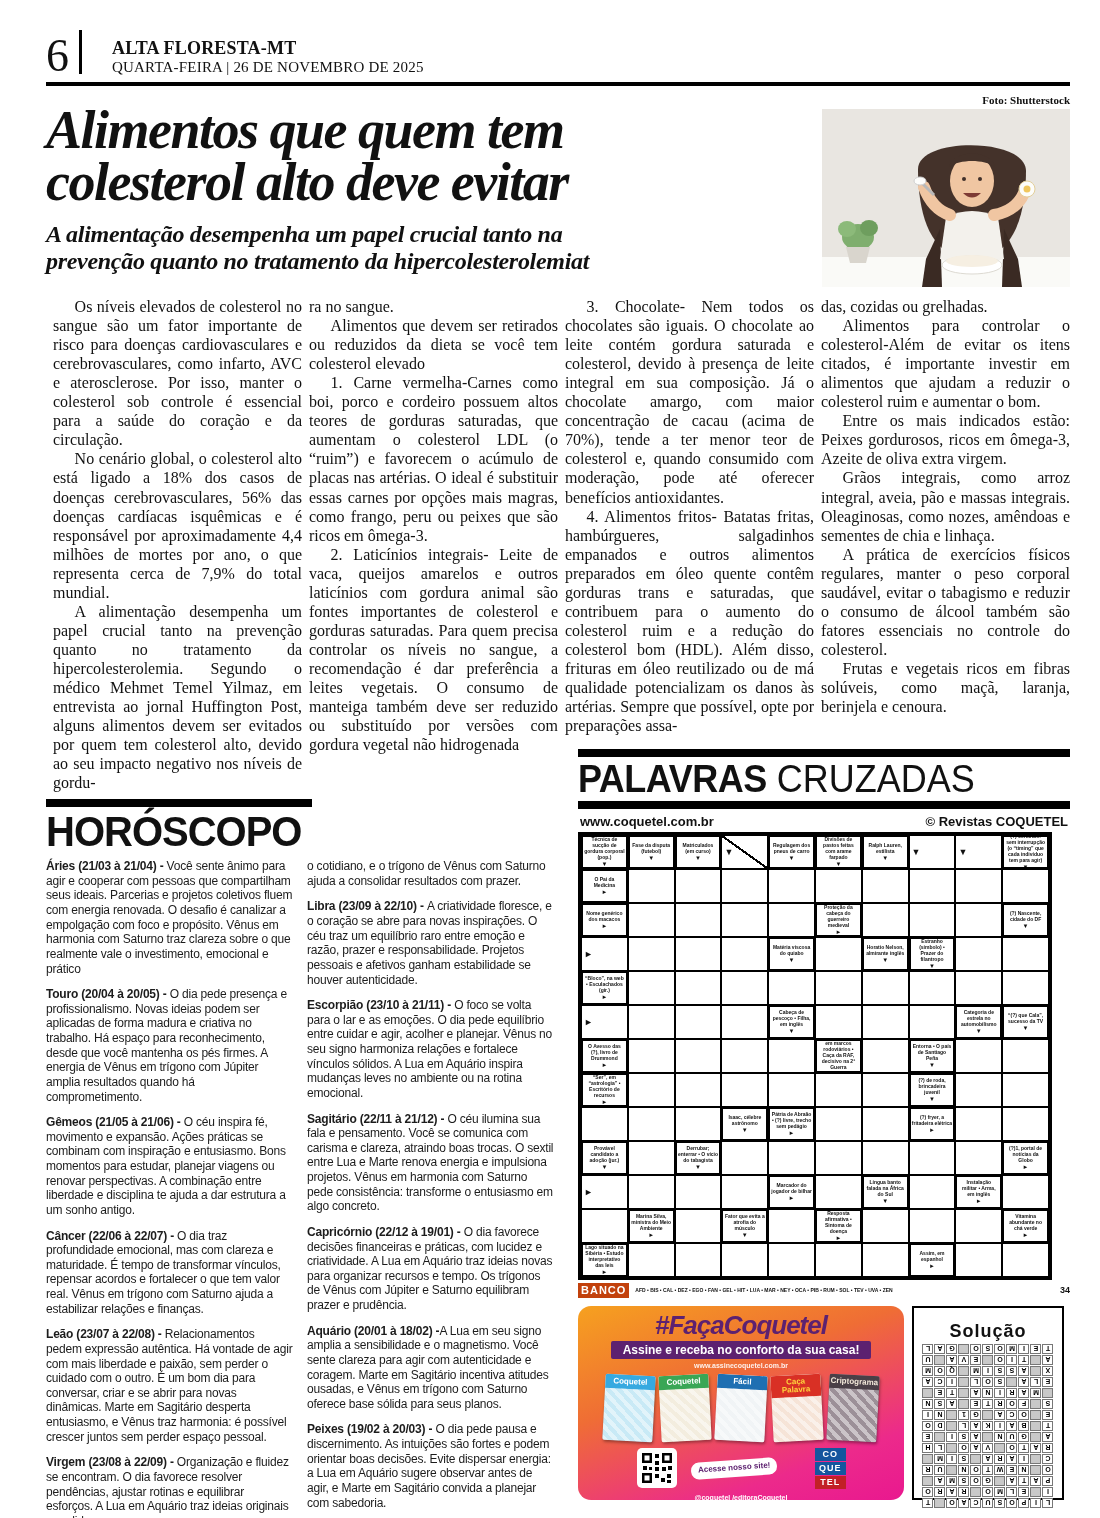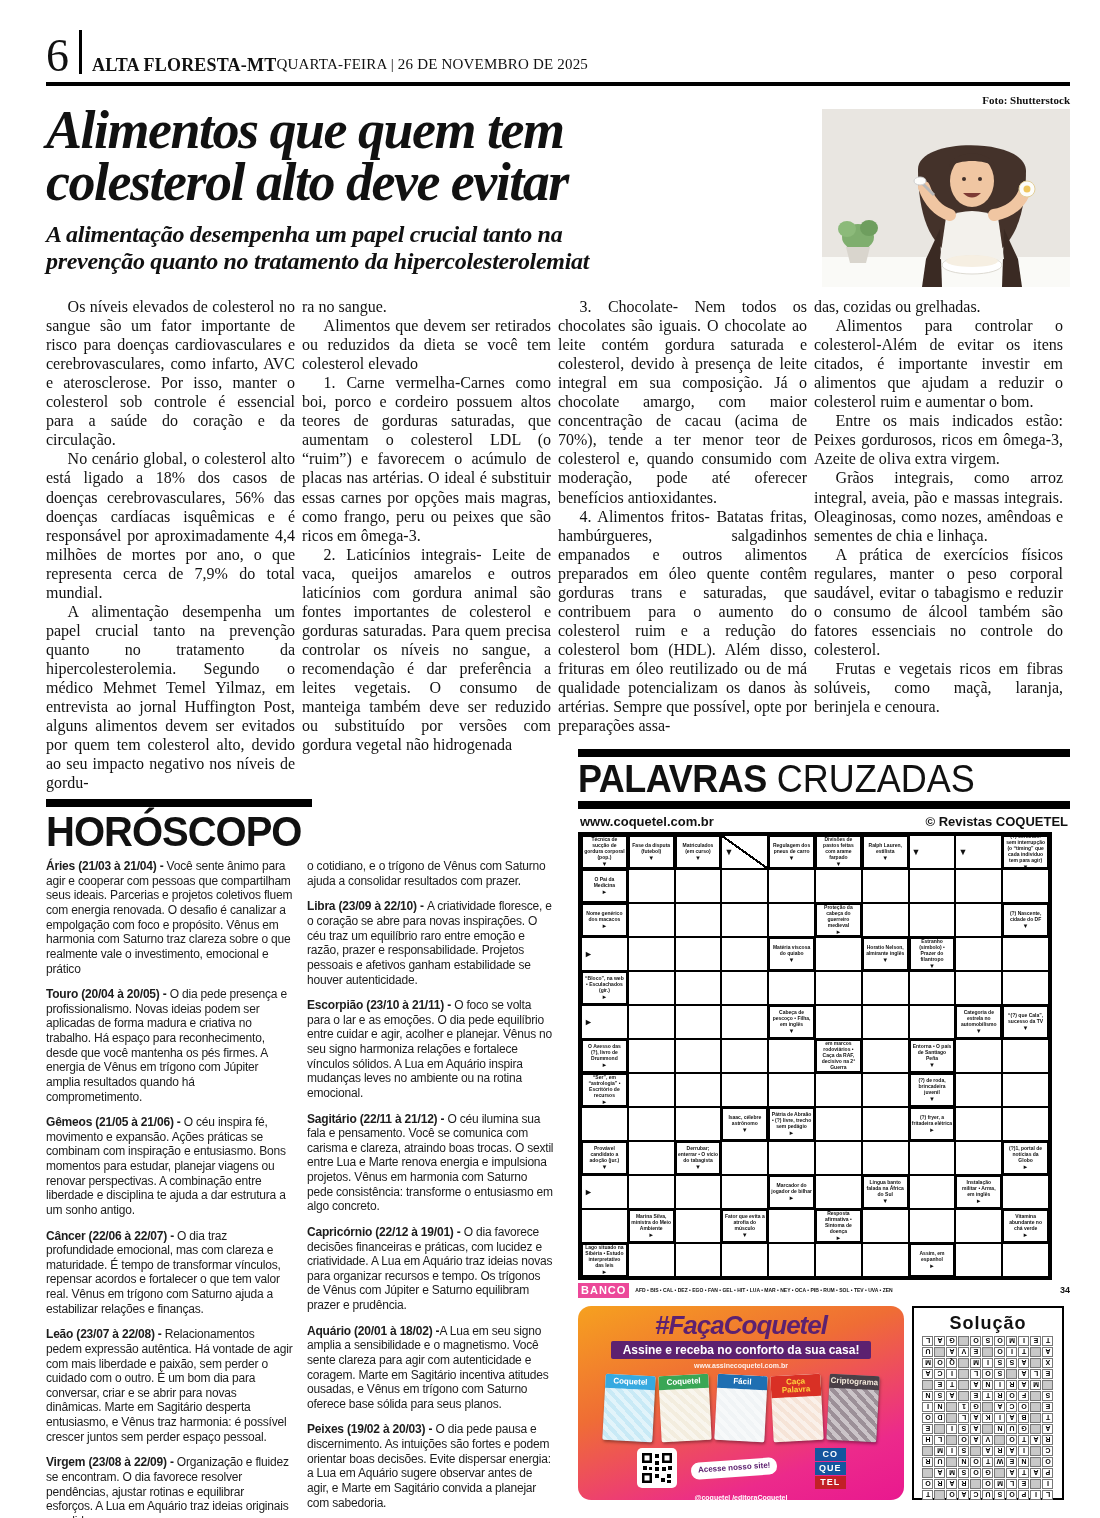--- a/index.html
+++ b/index.html
@@ -3,39 +3,39 @@
 <meta charset="utf-8">
 <style>
   html,body{margin:0;padding:0;background:#fff;}
   body{width:1100px;height:1518px;overflow:hidden;font-family:"Liberation Serif",serif;color:#111;}
   .page{position:relative;width:1100px;height:1518px;box-sizing:border-box;padding:30px 30px 0 46px;}
 
   
   .masthead{display:flex;align-items:flex-end;}
   .pagenum{font:400 46px/0.9 "Liberation Serif",serif;letter-spacing:-2px;}
   .vbar{width:3px;height:44px;background:#000;margin:0 10px 2px 12px;}
-  .mast-left{display:flex;flex-direction:row;justify-content:flex-end;}
+  .mast-left{display:flex;flex-direction:column;justify-content:flex-end;margin-left:20px;}
   .pub{font:700 18px/1.1 "Liberation Serif",serif;letter-spacing:.2px;}
   .dateline{font:400 15px/1.15 "Liberation Serif",serif;letter-spacing:.2px;}
   .mast-right{margin-left:auto;text-align:right;display:flex;flex-direction:column;align-items:flex-end;}
   .saude{font:700 italic 16px/1.1 "Liberation Serif",serif;}
   .mgn{font:700 17px/1.1 "Liberation Sans",sans-serif;transform:scaleX(.88);transform-origin:right;letter-spacing:-.3px;color:#222;}
   .rule{height:4px;background:#000;margin-top:6px;}
 
   
   .lead{display:flex;margin-top:8px;}
   .lead-left{width:775px;}
   h1.headline{margin:10px 0 0;font:700 italic 54px/0.97 "Liberation Serif",serif;letter-spacing:-1.5px;}
   .subtitle{margin:12px 0 0;font:700 italic 24px/1.12 "Liberation Serif",serif;letter-spacing:-.3px;}
   .lead-right{margin-left:auto;width:248px;}
   .credit{font:700 11px/1.2 "Liberation Serif",serif;text-align:right;margin-bottom:2px;}
   .photo{width:248px;height:178px;display:block;}
 
   
-  .article-cols{display:flex;gap:7px;margin-top:10px;height:452px;overflow:visible;}
+  .article-cols{display:flex;gap:7px;margin-top:10px;height:452px;overflow:visible;justify-content:flex-end;}
   .article-col{width:249px;font:400 16px/1.19 "Liberation Serif",serif;text-align:justify;}
   .article-col p{margin:0;text-indent:1.35em;}
   .article-col p.ni{text-indent:0;}
 
   
   .lower{display:flex;align-items:flex-start;margin-top:0;}
 
   
   .horoscope{width:508px;margin-top:50px;}
   .h-bar{width:266px;height:8px;background:#000;}
@@ -52,21 +52,21 @@
   .cw-title b{font-weight:700;letter-spacing:-.5px;}
   .cw-title span{font-weight:400;color:#111;letter-spacing:0;}
   .cw-meta{display:flex;justify-content:space-between;align-items:center;margin:6px 2px 4px;font:700 13px/1 "Liberation Sans",sans-serif;gap:8px;}
   .cw-grid{display:grid;grid-template-columns:repeat(10,1fr);grid-auto-rows:34px;width:474px;border:3px solid #000;box-sizing:border-box;background:#fff;}
   .cw-cell{border:1px solid #000;box-sizing:border-box;}
   .cw-clue{border:2px solid #000;display:flex;flex-direction:column;align-items:center;justify-content:center;text-align:center;font:700 5px/1.18 "Liberation Sans",sans-serif;padding:1px;overflow:hidden;}
   .cw-clue .arr{font-size:6px;line-height:1;}
   .cw-arrowonly{display:flex;align-items:center;justify-content:flex-start;font-size:9px;padding-left:2px;}
   .cw-diag{background:linear-gradient(to top right,transparent 48%,#000 48%,#000 52%,transparent 52%);}
   .cw-banco{display:flex;align-items:center;gap:6px;margin-top:3px;}
-  .cw-banco .lbl{font:700 11px/1 "Liberation Sans",sans-serif;letter-spacing:1px;background:#ec4899;color:#fff;padding:2px 3px;}
+  .cw-banco .lbl{font:700 11px/1 "Liberation Sans",sans-serif;letter-spacing:1px;background:#c2410c;color:#fff;padding:2px 3px;}
   .cw-banco .bank{flex:1;font:700 5px/1 "Liberation Sans",sans-serif;white-space:nowrap;overflow:hidden;}
   .cw-banco .num{font:700 9px/1 "Liberation Sans",sans-serif;}
 
   
   .cw-bottom{display:flex;gap:8px;margin-top:8px;}
   .ad{width:326px;height:194px;border-radius:13px;box-sizing:border-box;padding:6px 8px;background:linear-gradient(160deg,#f6a11f 0%,#ef6d35 38%,#ec2a8b 78%,#e9188f 100%);display:flex;flex-direction:column;align-items:center;}
   .ad-hash{font:700 italic 26px/1 "Liberation Sans",sans-serif;color:#5d2170;letter-spacing:-1px;}
   .ad-banner{background:#5d2170;color:#fff;font:700 12px/1 "Liberation Sans",sans-serif;padding:3px 12px;border-radius:2px;margin-top:3px;}
   .ad-site{color:#fff;font:700 7px/1 "Liberation Sans",sans-serif;margin-top:3px;opacity:.9;}
   .ad-covers{display:flex;gap:6px;margin-top:6px;align-items:center;}
@@ -74,21 +74,21 @@
   .cover .band{font:700 8px/1 "Liberation Sans",sans-serif;text-align:center;padding:3px 1px;}
   .cover .bodyfill{flex:1;background:repeating-linear-gradient(45deg,rgba(255,255,255,.55) 0 4px,rgba(255,255,255,.15) 4px 8px);}
   .ad-foot{display:flex;align-items:center;gap:14px;margin-top:7px;}
   .qr{width:40px;height:40px;background:#fff;border-radius:5px;padding:3px;box-sizing:border-box;}
   .bubble{background:#fff;color:#5d2170;font:700 8px/1.1 "Liberation Sans",sans-serif;border-radius:8px;padding:4px 7px;transform:rotate(-4deg);}
   .cqt-logo{display:flex;flex-direction:column;gap:1px;padding-left:24px;}
   .cqt-logo span{background:#15569e;color:#fff;font:700 9px/1 "Liberation Sans",sans-serif;padding:2px 4px;text-align:center;letter-spacing:1px;}
   .cqt-logo span:last-child{background:#c22026;}
   .ad-social{color:#fff;font:700 7px/1 "Liberation Sans",sans-serif;margin-top:5px;}
 
-  .solution{width:152px;height:194px;border:2px solid #000;box-sizing:border-box;padding:4px 4px;background:#fff;}
+  .solution{width:152px;height:194px;border:2px solid #000;box-sizing:border-box;padding:12px 4px;background:#fff;}
   .sol-title{font:700 18px/1 "Liberation Sans",sans-serif;text-align:center;letter-spacing:1px;margin:2px 0 4px;}
   .sol-grid{display:grid;grid-template-columns:repeat(11,11px);grid-auto-rows:10px;gap:1px;justify-content:center;transform:rotate(180deg);}
   .sol-cell{background:#fff;border:1px solid #777;box-sizing:border-box;font:700 7px/9px "Liberation Sans",sans-serif;text-align:center;color:#000;}
   .sol-cell.blank{background:#c9c9c9;}
 </style>
 </head>
 <body>
 
 <div class="page">
 

